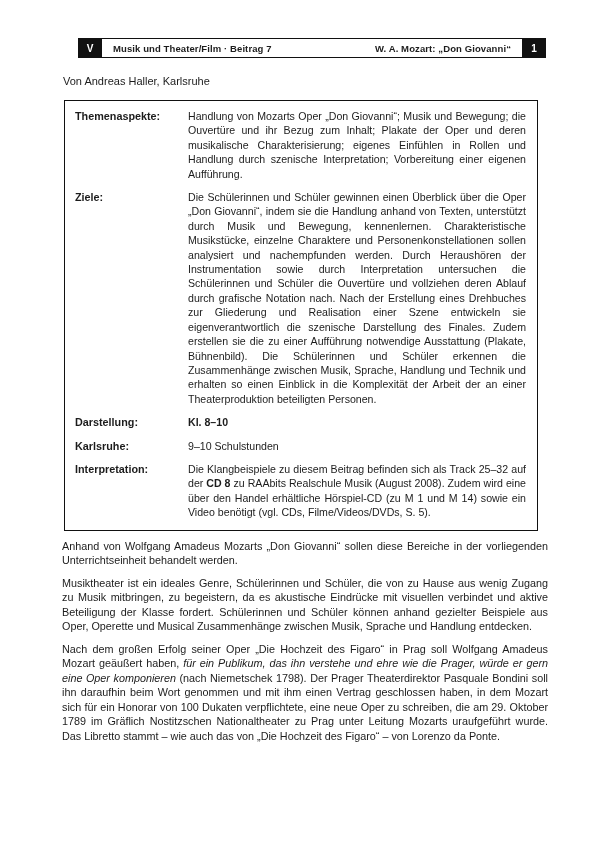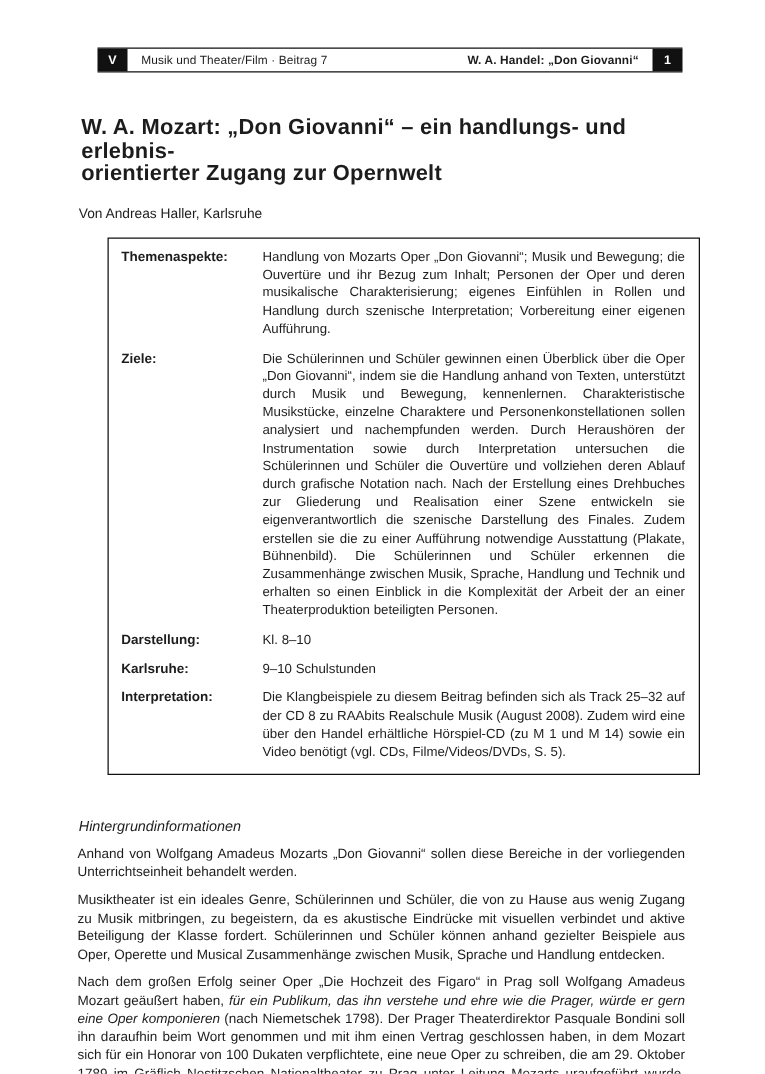--- a/index.html
+++ b/index.html
@@ -26,21 +26,21 @@
     display: flex;
     align-items: stretch;
   }
   .badge {
     background: #111; color: #fff;
     width: 24px;
     display: flex; align-items: center; justify-content: center;
     font-size: 10px; font-weight: bold;
   }
   .header-left-text {
-    font-size: 9.5px; font-weight: normal;
+    font-size: 9.5px; font-weight: bold;
     display: flex; align-items: center;
     padding-left: 11px;
     letter-spacing: 0.1px;
   }
   .header-right {
     margin-left: auto;
     display: flex; align-items: stretch;
   }
   .header-right-text {
     font-size: 9.5px; font-weight: bold;
@@ -56,21 +56,21 @@
     line-height: 18.5px;
     letter-spacing: 0.2px;
   }
   .title span { display: block; }
   .byline {
     margin: 17px 0 0 1px;
     font-size: 11px;
   }
   
   .info-box {
-    margin: 13px 0 0 24px;
+    margin: 13px 0 0 2px;
     width: 474px;
     border: 1.3px solid #111;
     padding: 8px 11px 10px 10px;
   }
   .info-row {
     display: grid;
     grid-template-columns: 104px 1fr;
     column-gap: 9px;
     margin-bottom: 9px;
   }
@@ -80,21 +80,21 @@
     font-size: 10.8px;
     line-height: 14.4px;
   }
   .info-text {
     font-size: 10.6px;
     line-height: 14.4px;
     text-align: justify;
     hyphens: auto;
   }
   .info-text.no-justify { text-align: left; }
-  .bold { font-weight: normal; }
+  .bold { font-weight: bold; }
   
   .section-heading {
     margin: 36px 0 0 1px;
     font-style: italic;
     font-size: 11.5px;
   }
   .para {
     margin-top: 8px;
     font-size: 10.8px;
     line-height: 14.5px;
@@ -105,54 +105,49 @@
 </style>
 </head>
 <body>
 
 <div class="page">
 
   <div class="header-band">
     <div class="badge">V</div>
     <div class="header-left-text">Musik und Theater/Film · Beitrag 7</div>
     <div class="header-right">
-      <div class="header-right-text">W. A. Handel: „Don Giovanni“</div>
+      <div class="header-right-text">W. A. Mozart: „Don Giovanni“</div>
       <div class="badge">1</div>
     </div>
   </div>
 
-  <h1 class="title">
-    <span>W. A. Mozart: „Don Giovanni“ – ein handlungs- und erlebnis-</span>
-    <span>orientierter Zugang zur Opernwelt</span>
-  </h1>
 
   <div class="byline">Von Andreas Haller, Karlsruhe</div>
 
   <div class="info-box">
     <div class="info-row">
       <div class="info-label">Themenaspekte:</div>
-      <div class="info-text">Handlung von Mozarts Oper „Don Giovanni“; Musik und Bewegung; die Ouvertüre und ihr Bezug zum Inhalt; Personen der Oper und deren musikalische Charakterisierung; eigenes Einfühlen in Rollen und Handlung durch szenische Interpretation; Vorbereitung einer eigenen Aufführung.</div>
+      <div class="info-text">Handlung von Mozarts Oper „Don Giovanni“; Musik und Bewegung; die Ouvertüre und ihr Bezug zum Inhalt; Plakate der Oper und deren musikalische Charakterisierung; eigenes Einfühlen in Rollen und Handlung durch szenische Interpretation; Vorbereitung einer eigenen Aufführung.</div>
     </div>
     <div class="info-row">
       <div class="info-label">Ziele:</div>
       <div class="info-text">Die Schülerinnen und Schüler gewinnen einen Überblick über die Oper „Don Giovanni“, indem sie die Handlung anhand von Texten, unterstützt durch Musik und Bewegung, kennenlernen. Charakteristische Musikstücke, einzelne Charaktere und Personenkonstellationen sollen analysiert und nachempfunden werden. Durch Heraushören der Instrumentation sowie durch Interpretation untersuchen die Schülerinnen und Schüler die Ouvertüre und vollziehen deren Ablauf durch grafische Notation nach. Nach der Erstellung eines Drehbuches zur Gliederung und Realisation einer Szene entwickeln sie eigenverantwortlich die szenische Darstellung des Finales. Zudem erstellen sie die zu einer Aufführung notwendige Ausstattung (Plakate, Bühnenbild). Die Schülerinnen und Schüler erkennen die Zusammenhänge zwischen Musik, Sprache, Handlung und Technik und erhalten so einen Einblick in die Komplexität der Arbeit der an einer Theaterproduktion beteiligten Personen.</div>
     </div>
     <div class="info-row">
       <div class="info-label">Darstellung:</div>
       <div class="info-text no-justify bold">Kl. 8–10</div>
     </div>
     <div class="info-row">
       <div class="info-label">Karlsruhe:</div>
       <div class="info-text no-justify">9–10 Schulstunden</div>
     </div>
     <div class="info-row">
       <div class="info-label">Interpretation:</div>
       <div class="info-text"><span>Die Klangbeispiele zu diesem Beitrag befinden sich als Track 25–32 auf der </span><span class="bold">CD 8</span><span> zu RAAbits Realschule Musik (August 2008). Zudem wird eine über den Handel erhältliche Hörspiel-CD (zu M 1 und M 14) sowie ein Video benötigt (vgl. CDs, Filme/Videos/DVDs, S. 5).</span></div>
     </div>
   </div>
 
-  <div class="section-heading">Hintergrundinformationen</div>
 
   <p class="para">Anhand von Wolfgang Amadeus Mozarts „Don Giovanni“ sollen diese Bereiche in der vorliegenden Unterrichtseinheit behandelt werden.</p>
   <p class="para">Musiktheater ist ein ideales Genre, Schülerinnen und Schüler, die von zu Hause aus wenig Zugang zu Musik mitbringen, zu begeistern, da es akustische Eindrücke mit visuellen verbindet und aktive Beteiligung der Klasse fordert. Schülerinnen und Schüler können anhand gezielter Beispiele aus Oper, Operette und Musical Zusammenhänge zwischen Musik, Sprache und Handlung entdecken.</p>
   <p class="para"><span>Nach dem großen Erfolg seiner Oper „Die Hochzeit des Figaro“ in Prag soll Wolfgang Amadeus Mozart geäußert haben, </span><span class="italic">für ein Publikum, das ihn verstehe und ehre wie die Prager, würde er gern eine Oper komponieren</span><span> (nach Niemetschek 1798). Der Prager Theaterdirektor Pasquale Bondini soll ihn daraufhin beim Wort genommen und mit ihm einen Vertrag geschlossen haben, in dem Mozart sich für ein Honorar von 100 Dukaten verpflichtete, eine neue Oper zu schreiben, die am 29. Oktober 1789 im Gräflich Nostitzschen Nationaltheater zu Prag unter Leitung Mozarts uraufgeführt wurde. Das Libretto stammt – wie auch das von „Die Hochzeit des Figaro“ – von Lorenzo da Ponte.</span></p>
 
 </div>
 
 </body></html>

